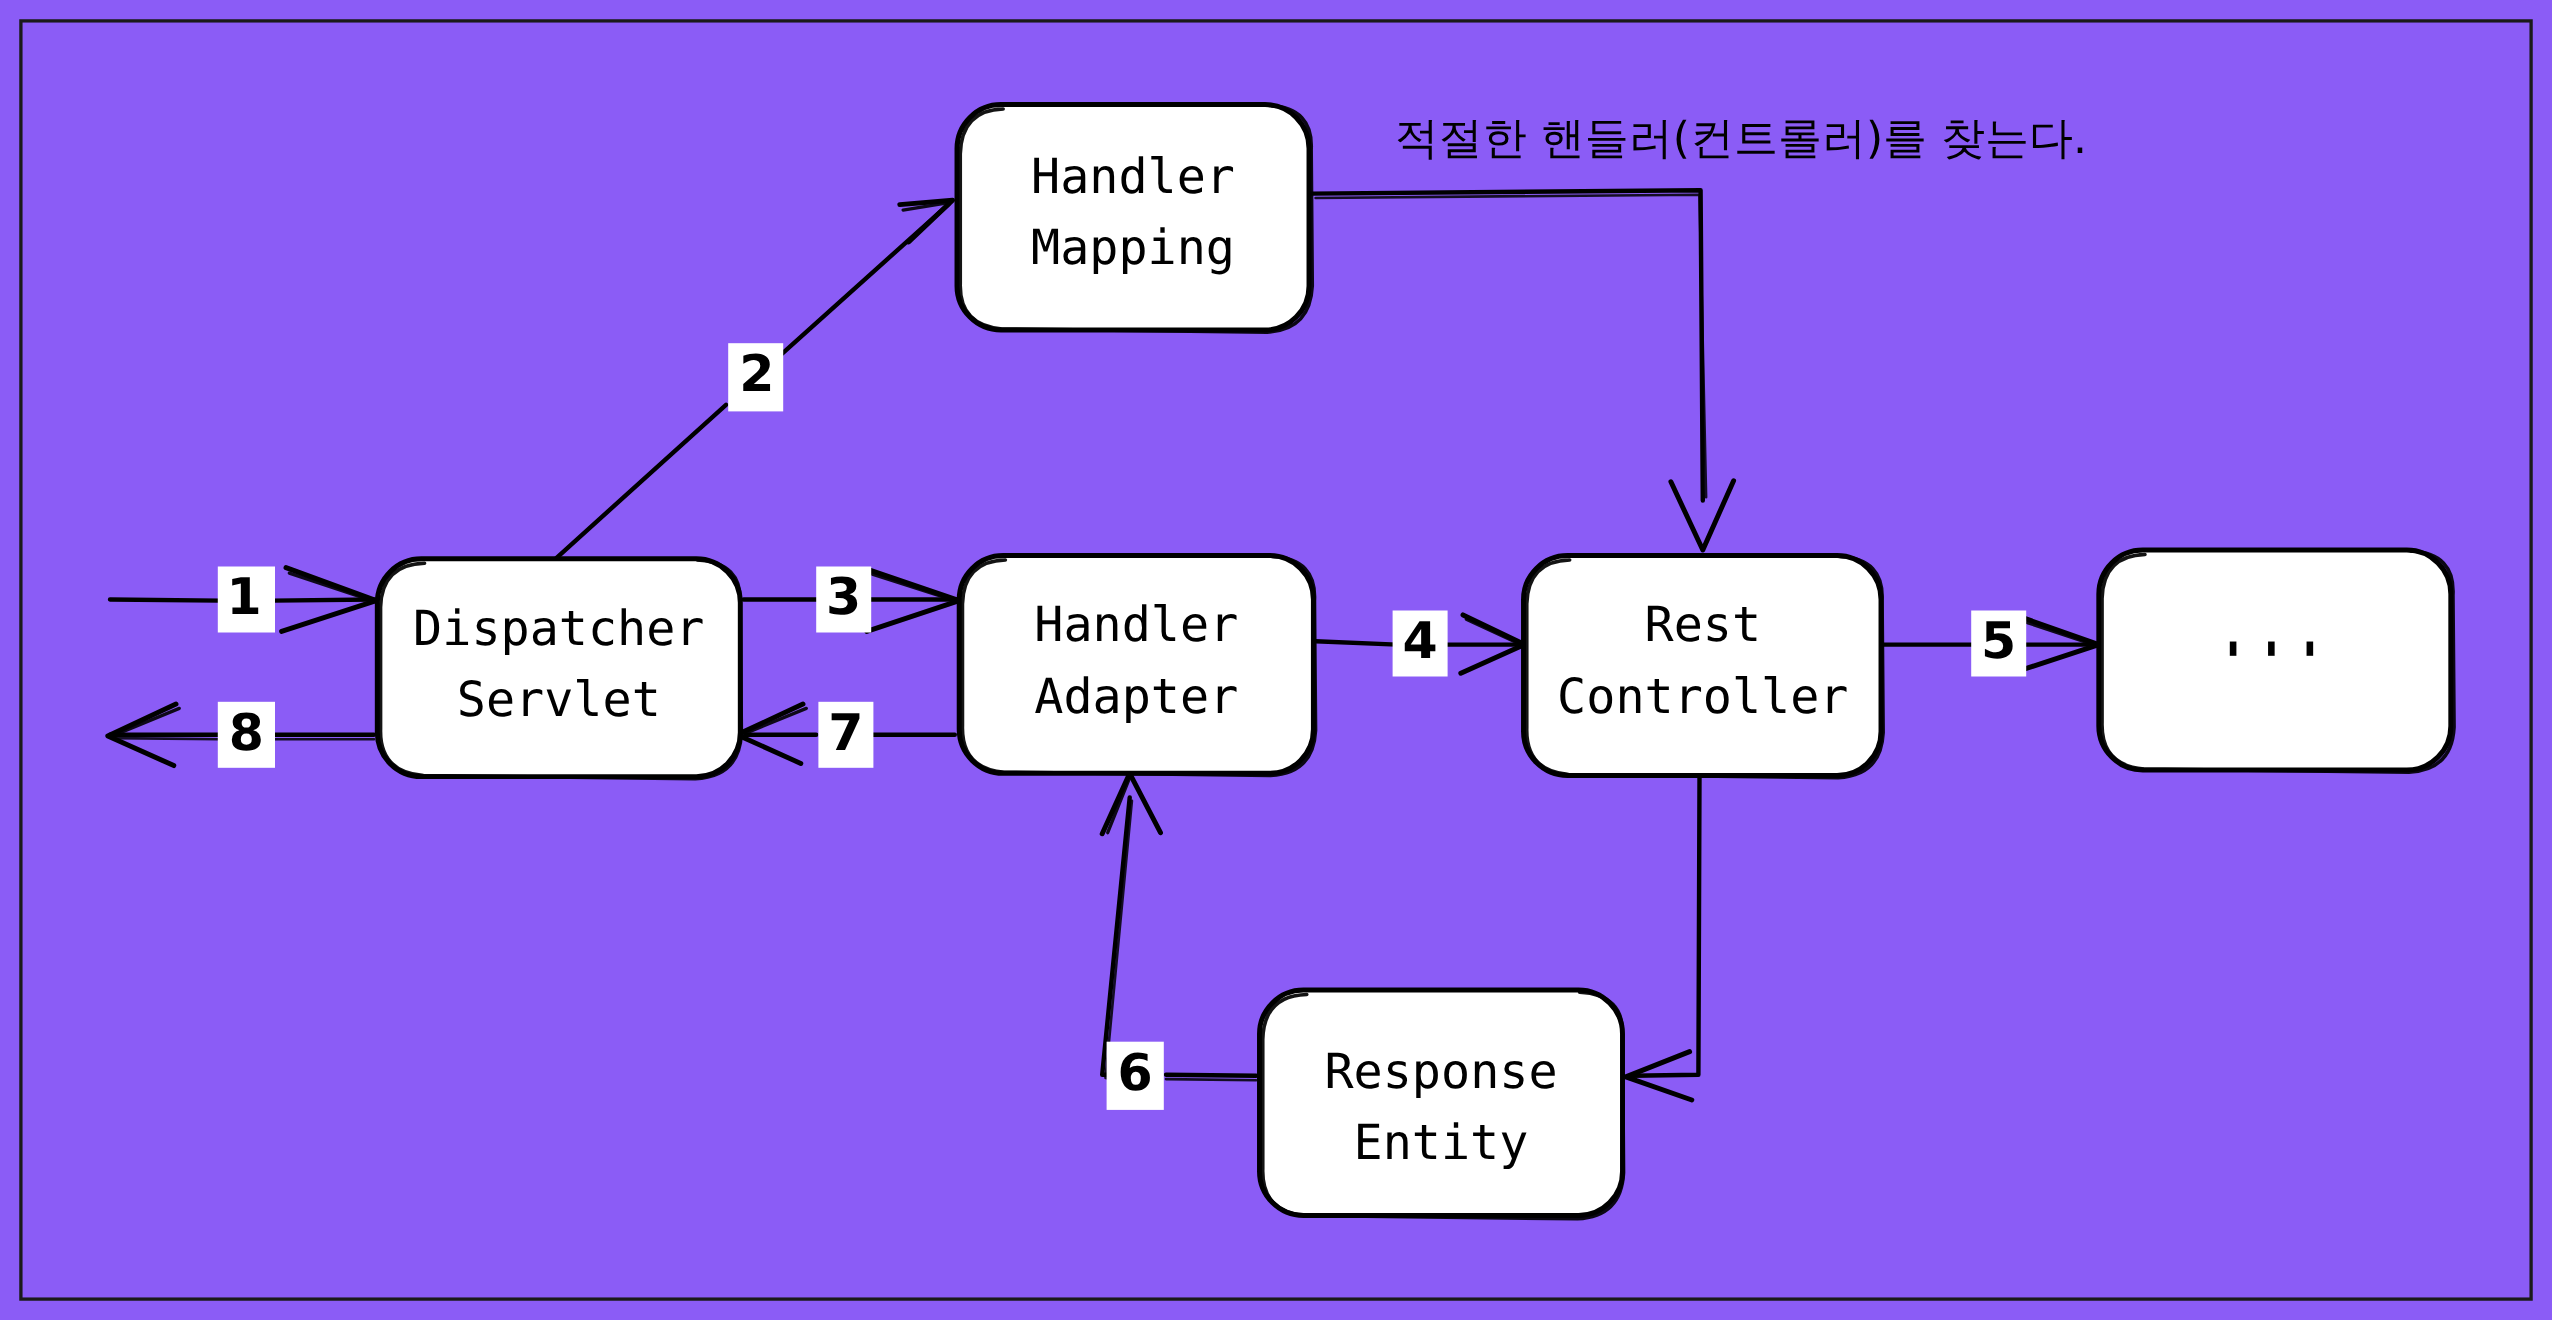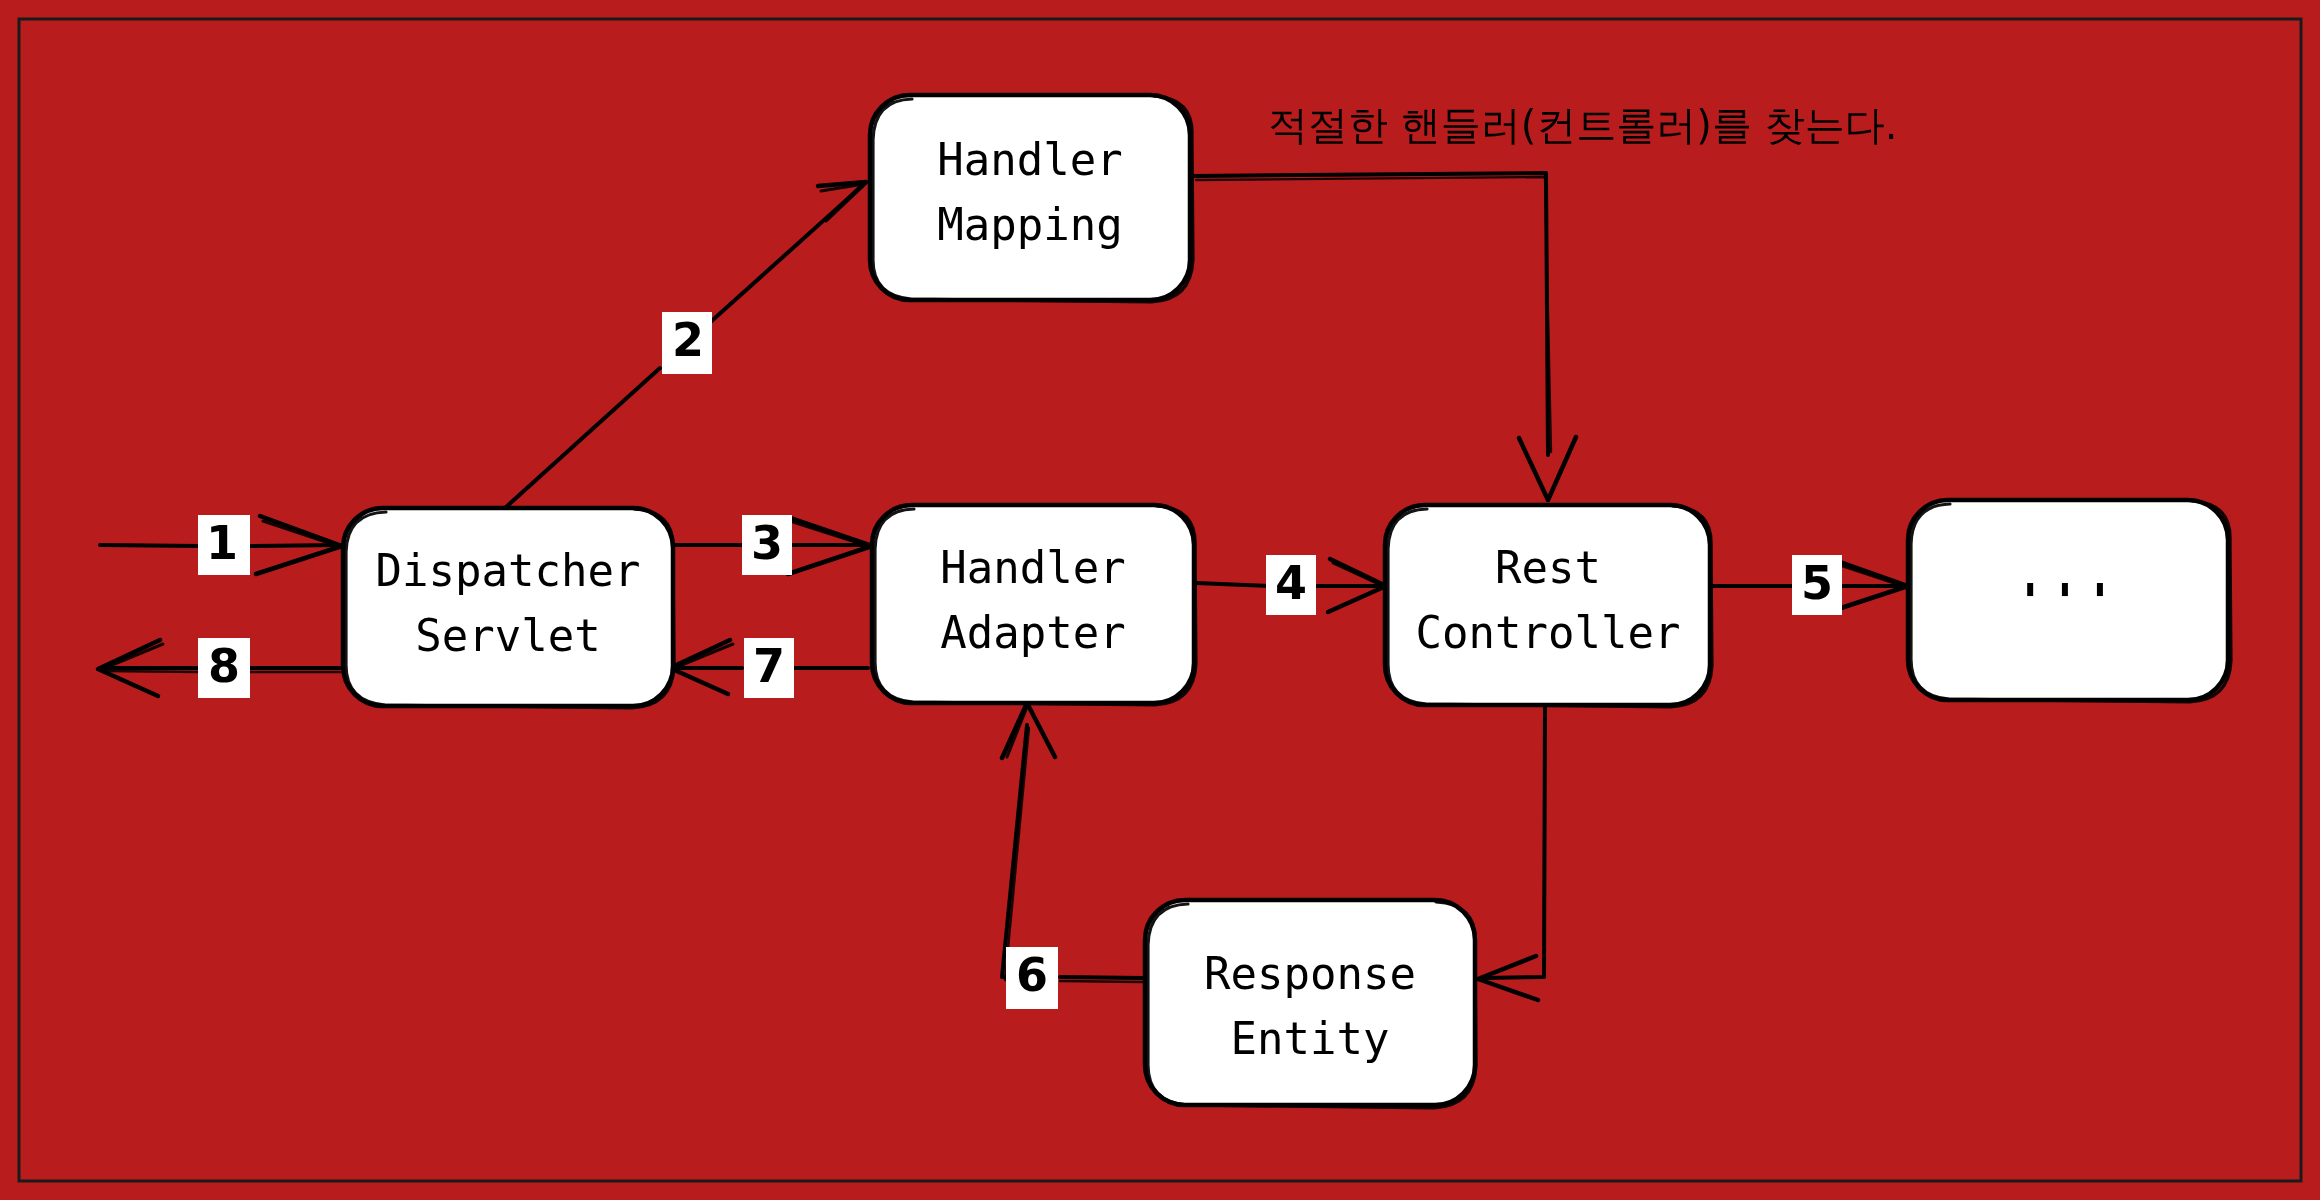--- a/index.html
+++ b/index.html
@@ -8,21 +8,21 @@
     padding: 0;
     background: #ffffff;
   }
   body {
     font-family: "DejaVu Sans Mono", monospace;
   }
   #canvas {
     position: relative;
     width: 2320px;
     height: 1200px;
-    background: #b91c1c;
+    background: #8b5cf6;
     overflow: hidden;
   }
   #diagram-svg {
     position: absolute;
     top: 0;
     left: 0;
     width: 2320px;
     height: 1200px;
   }
   .frame-rect {

